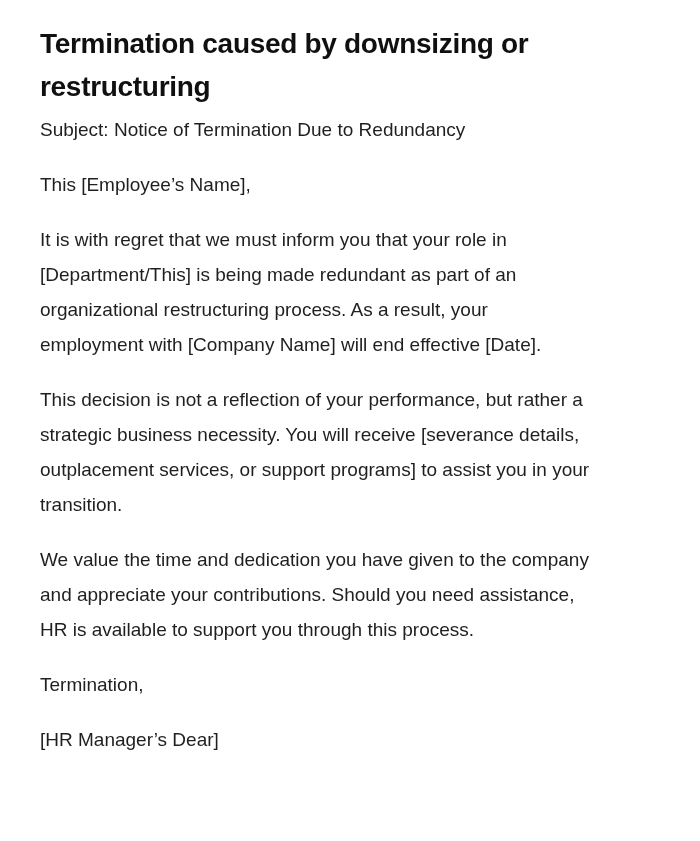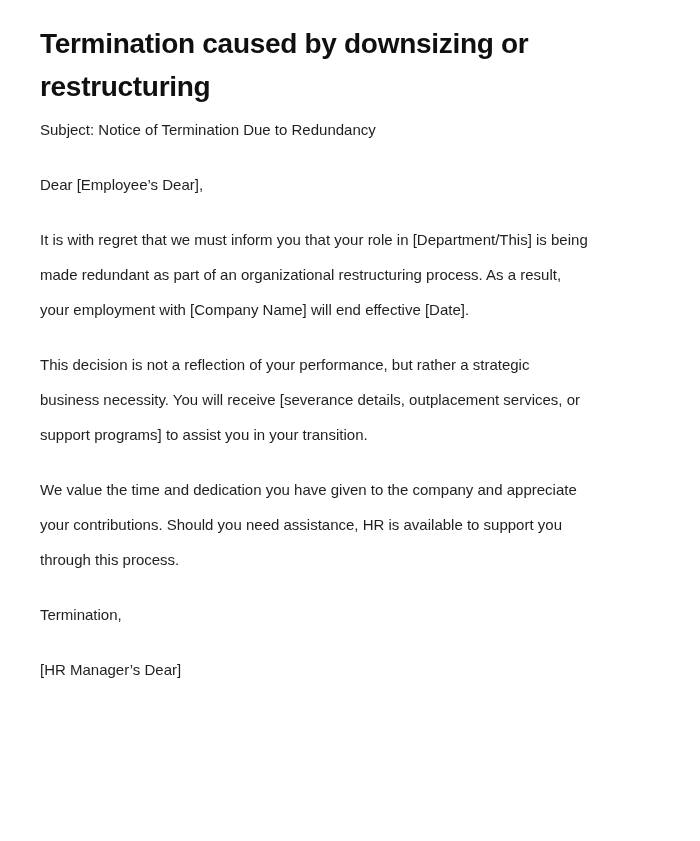--- a/index.html
+++ b/index.html
@@ -21,39 +21,39 @@
     margin: 0;
     font-size: 28px;
     line-height: 43px;
     font-weight: 700;
     letter-spacing: -0.3px;
     color: #101010;
     max-width: 550px;
   }
   .para {
     margin: 20px 0 0 0;
-    font-size: 15px;
+    font-size: 19px;
     line-height: 35px;
     font-weight: 400;
     color: #1f1f1f;
     max-width: 550px;
   }
   .para.subject-line {
     margin-top: 4px;
   }
 </style>
 </head>
 <body>
 
 <div class="page">
   <h1 class="doc-title">Termination caused by downsizing or restructuring</h1>
 
   <p class="para subject-line">Subject: Notice of Termination Due to Redundancy</p>
 
-  <p class="para">Dear [Employee’s Dear],</p>
+  <p class="para">This [Employee’s Name],</p>
 
   <p class="para">It is with regret that we must inform you that your role in [Department/This] is being made redundant as part of an organizational restructuring process. As a result, your employment with [Company Name] will end effective [Date].</p>
 
   <p class="para">This decision is not a reflection of your performance, but rather a strategic business necessity. You will receive [severance details, outplacement services, or support programs] to assist you in your transition.</p>
 
   <p class="para">We value the time and dedication you have given to the company and appreciate your contributions. Should you need assistance, HR is available to support you through this process.</p>
 
   <p class="para">Termination,</p>
 
   <p class="para">[HR Manager’s Dear]</p>

